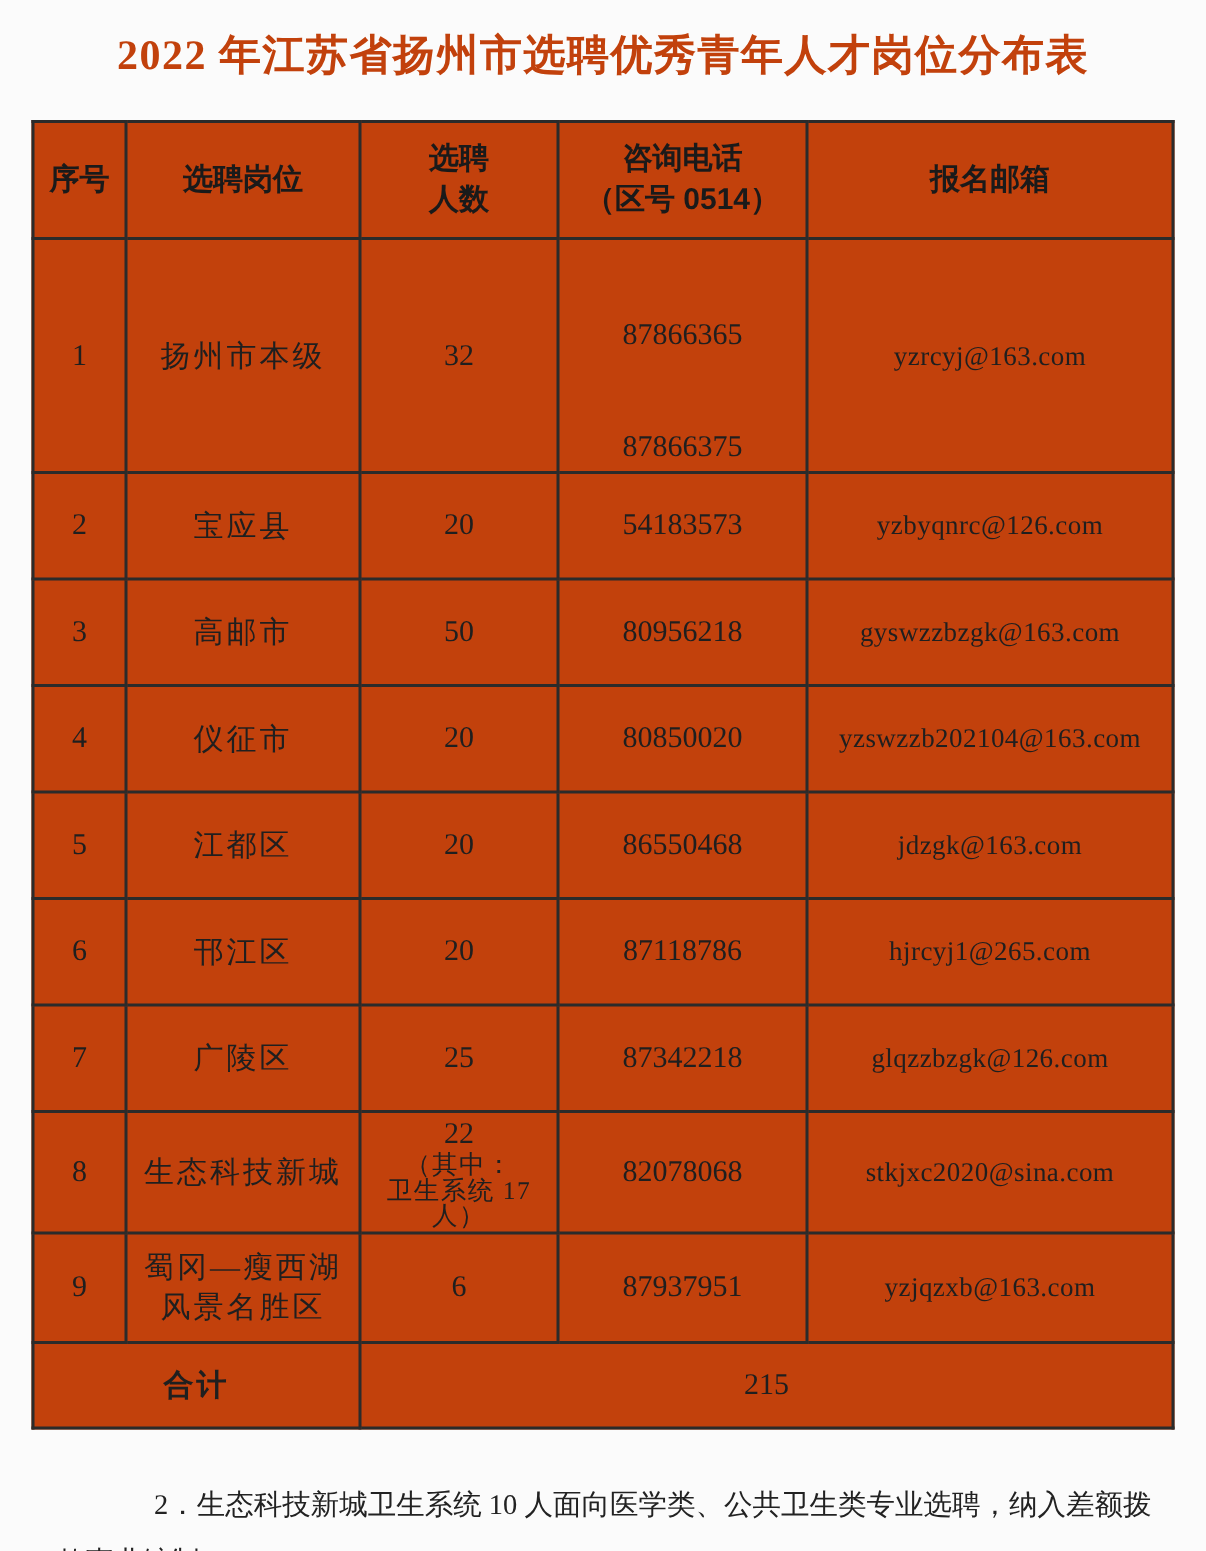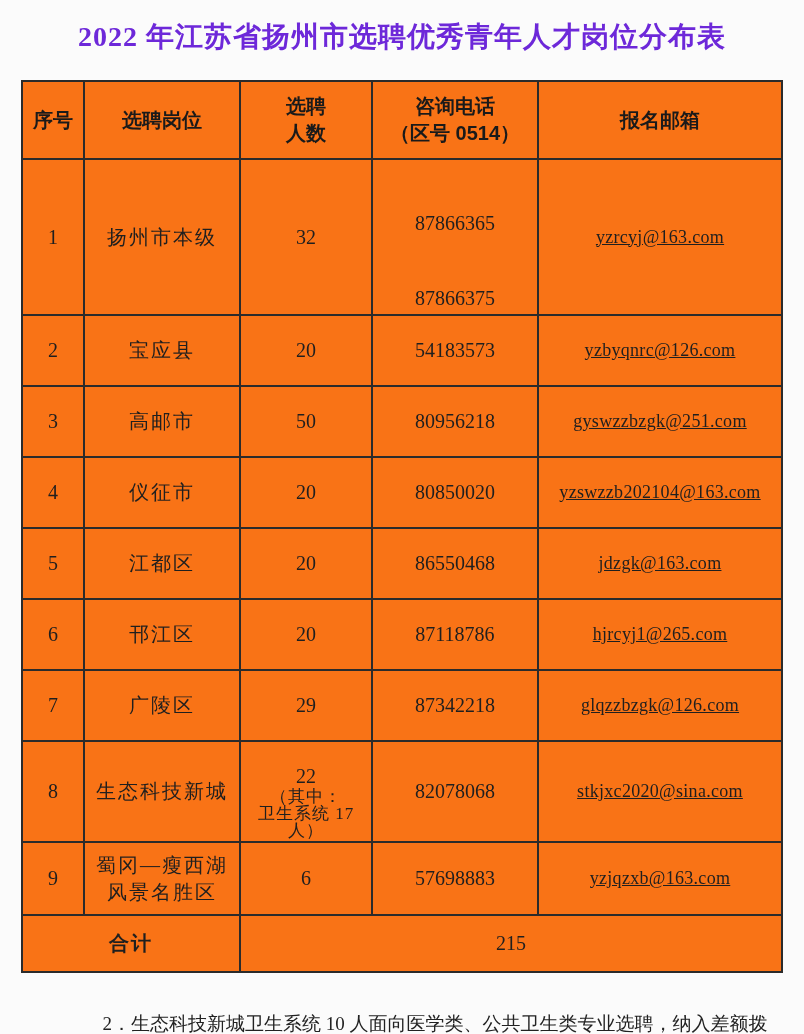--- a/index.html
+++ b/index.html
@@ -13,28 +13,28 @@
     overflow: hidden;
   }
   .page { width: 804px; height: 1034px; }
   .title {
     text-align: center;
     font-size: 28px;
     font-weight: 700;
     letter-spacing: 1px;
     margin: 18px 12px 0 12px;
     font-family: "Liberation Serif", "DejaVu Serif", serif;
-    color: #6d28d9;
+    color: #c2410c;
   }
   table.jobs-table {
     border-collapse: collapse;
     table-layout: fixed;
     width: 760px;
     margin: 24px auto 0 auto;
-    background: #f97316;
+    background: #c2410c;
   }
   .jobs-table th, .jobs-table td {
     border: 2px solid #2b2b2b;
     text-align: center;
     vertical-align: middle;
     padding: 2px 4px;
     overflow: hidden;
   }
   thead th {
     height: 78px;
@@ -46,25 +46,25 @@
   }
   .hline { display: block; }
   tbody td { font-size: 20px; color: #1f1f1f; }
   tr.data-row td { height: 71px; }
   tr.row-8 td { height: 77px; }
   tr.row-9 td { height: 73px; }
   .c-no { font-size: 20px; }
   .c-pos { letter-spacing: 2px; font-family: Liberation Serif, serif; }
   .pos-line { display: block; line-height: 27px; }
   .c-count { font-size: 20px; }
-  .count-main { display: block; font-size: 20px; line-height: 24px; margin-top: 20px; }
+  .count-main { display: block; font-size: 20px; line-height: 24px; }
   .count-note { display: block; font-size: 17px; line-height: 17px; letter-spacing: 1px; }
   .c-phone { font-size: 20px; }
   .phone-line { display: block; line-height: 27px; margin-top: 48px; }
-  .c-email { font-size: 18px; letter-spacing: 0.3px; text-decoration: underline; }
+  .c-email { font-size: 18px; letter-spacing: 0.3px; }
   tr.total-row td { height: 57px; }
   .total-label {
     font-family: "Liberation Sans", "DejaVu Sans", sans-serif;
     font-weight: 700;
     font-size: 20px;
     letter-spacing: 2px;
   }
   .total-value { font-size: 20px; margin-top: 48px; }
   .notes {
     margin: 32px 34px 0 38px;
@@ -127,21 +127,21 @@
         <td class="c-pos">宝应县</td>
         <td class="c-count">20</td>
         <td class="c-phone">54183573</td>
         <td class="c-email">yzbyqnrc@126.com</td>
       </tr>
       <tr class="data-row">
         <td class="c-no">3</td>
         <td class="c-pos">高邮市</td>
         <td class="c-count">50</td>
         <td class="c-phone">80956218</td>
-        <td class="c-email">gyswzzbzgk@251.com</td>
+        <td class="c-email">gyswzzbzgk@163.com</td>
       </tr>
       <tr class="data-row">
         <td class="c-no">4</td>
         <td class="c-pos">仪征市</td>
         <td class="c-count">20</td>
         <td class="c-phone">80850020</td>
         <td class="c-email">yzswzzb202104@163.com</td>
       </tr>
       <tr class="data-row">
         <td class="c-no">5</td>
@@ -153,21 +153,21 @@
       <tr class="data-row">
         <td class="c-no">6</td>
         <td class="c-pos">邗江区</td>
         <td class="c-count">20</td>
         <td class="c-phone">87118786</td>
         <td class="c-email">hjrcyj1@265.com</td>
       </tr>
       <tr class="data-row">
         <td class="c-no">7</td>
         <td class="c-pos">广陵区</td>
-        <td class="c-count">29</td>
+        <td class="c-count">25</td>
         <td class="c-phone">87342218</td>
         <td class="c-email">glqzzbzgk@126.com</td>
       </tr>
       <tr class="data-row row-8">
         <td class="c-no">8</td>
         <td class="c-pos">生态科技新城</td>
         <td class="c-count">
           <span class="count-main">22</span>
           <span class="count-note">（其中：</span>
           <span class="count-note">卫生系统 17 人）</span>
@@ -175,21 +175,21 @@
         <td class="c-phone">82078068</td>
         <td class="c-email">stkjxc2020@sina.com</td>
       </tr>
       <tr class="data-row row-9">
         <td class="c-no">9</td>
         <td class="c-pos">
           <span class="pos-line">蜀冈—瘦西湖</span>
           <span class="pos-line">风景名胜区</span>
         </td>
         <td class="c-count">6</td>
-        <td class="c-phone">57698883</td>
+        <td class="c-phone">87937951</td>
         <td class="c-email">yzjqzxb@163.com</td>
       </tr>
       <tr class="total-row">
         <td colspan="2" class="total-label">合计</td>
         <td colspan="3" class="total-value">215</td>
       </tr>
     </tbody>
   </table>
 
   <div class="notes">

